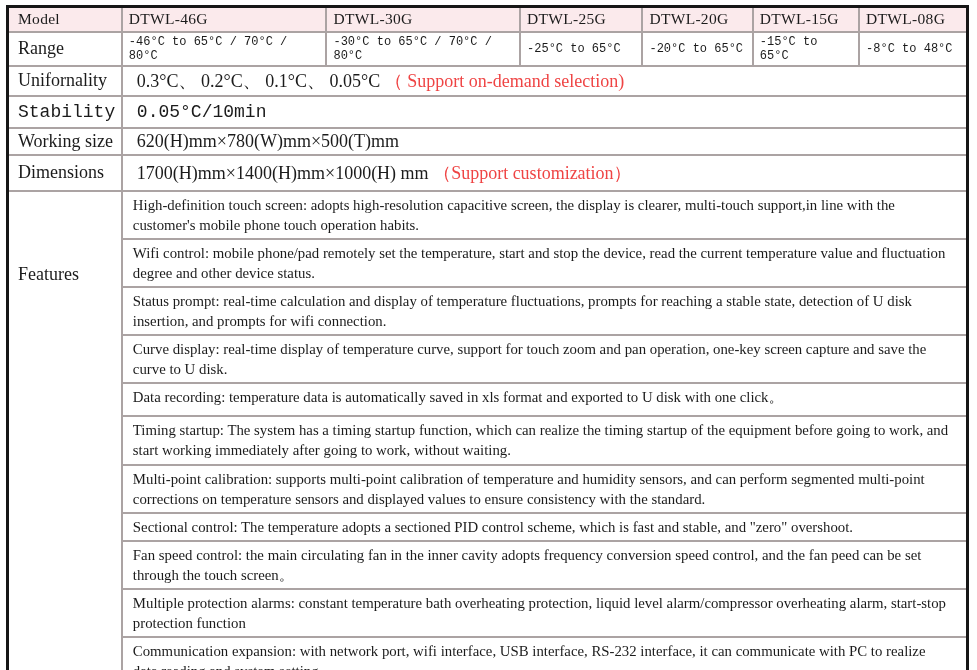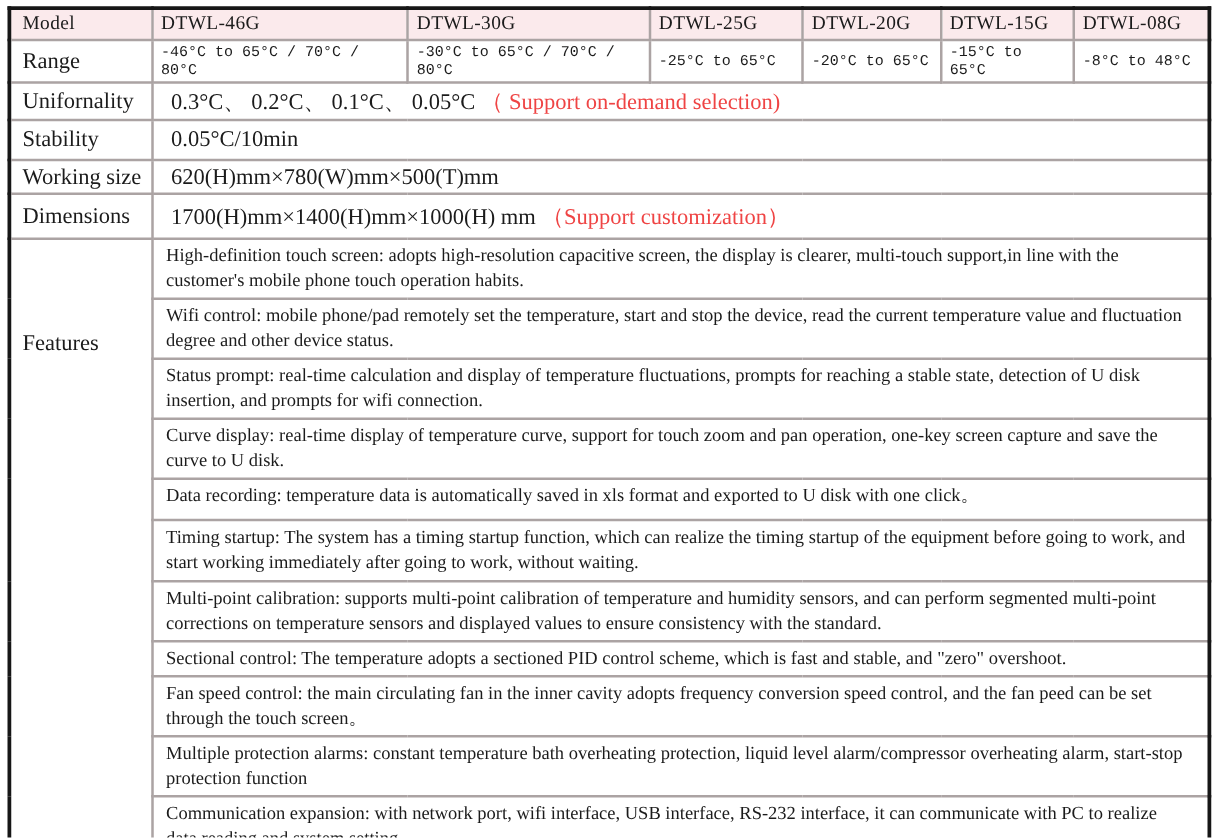--- a/index.html
+++ b/index.html
@@ -33,21 +33,21 @@
     overflow: hidden;
   }
   .hdr  { background: #fbeaec; text-align: left; font-size: 15.5px; letter-spacing: 0.3px; }
   .lbl  { text-align: left; padding-left: 9px; }
   .ctr  { text-align: left; font-size: 12px; font-family: Liberation Mono, monospace; }
   .val  { padding-left: 14px; }
   .red  { color: #ef4444; }
   .r-model { height: 25px; }
   .r-range { height: 25px; }
   .r-u  { height: 30px; margin-top: 44px; }
-  .r-s  { height: 32px; }
+  .r-s  { height: 32px; font-family: Liberation Mono, monospace; }
   .r-w  { height: 26px; }
   .r-d  { height: 36px; }
   .feat {
     padding: 3px 14px 3px 10px;
     line-height: 1.36;
     font-size: 14.8px;
     vertical-align: top;
   }
   .one-line { height: 25px; }
   .feat-label {

